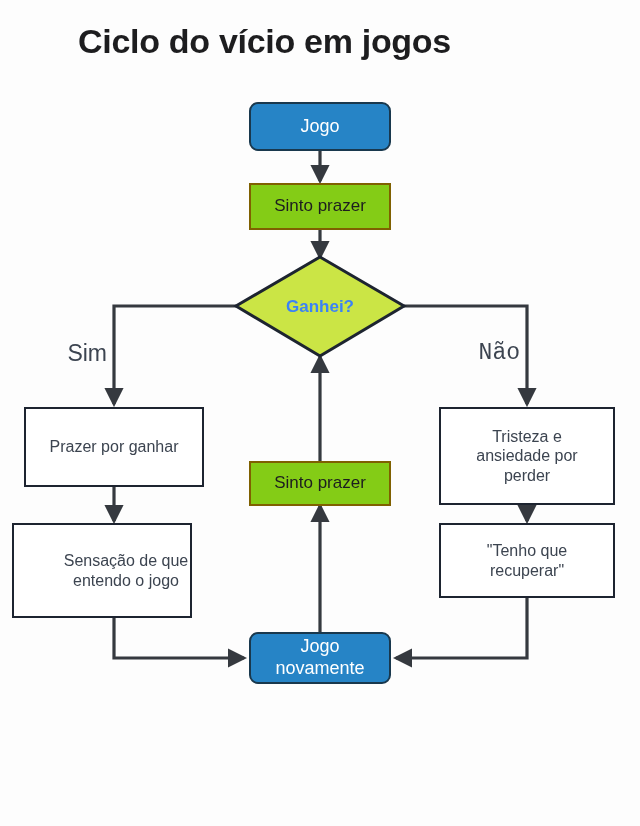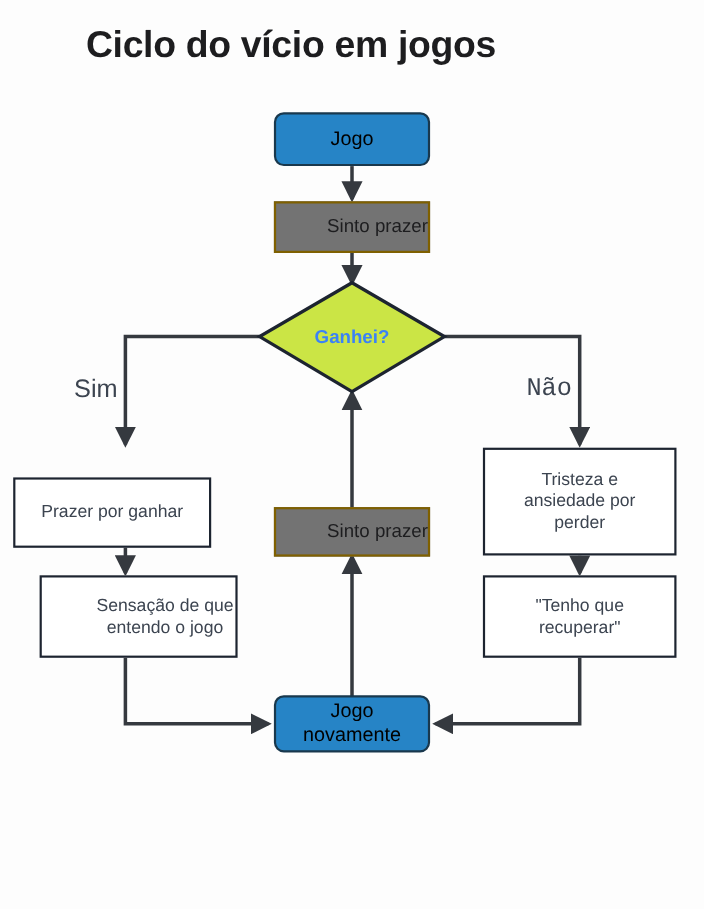--- a/index.html
+++ b/index.html
@@ -43,29 +43,28 @@
     display: flex;
     align-items: center;
     justify-content: center;
     text-align: center;
     line-height: 1.22;
   }
   .node-blue {
     background: #2684c6;
     border: 2px solid #19384d;
     border-radius: 9px;
-    color: #000000;
+    color: #ffffff;
     font-size: 18px;
   }
   .node-amber {
-    background: #737373;
+    background: #84cc16;
     border: 2px solid #7f6000;
     color: #1d1d1f;
     font-size: 17px;
-    text-align: right;
   }
   .node-white {
     background: #ffffff;
     border: 2px solid #1d2430;
     color: #3c4450;
     font-size: 16px;
   }
   .node-diamond-label {
     position: absolute;
     font-size: 17px;
@@ -128,25 +127,25 @@
 
   <div class="node node-amber" style="left:249px; top:183px; width:142px; height:47px;">
     <span class="node-inner">Sinto prazer</span>
   </div>
 
   <div class="node-diamond-label" style="left:235px; top:297px;">Ganhei?</div>
 
   <div class="branch-label" style="left:90px; top:340px; transform:translateX(-100%);">Sim</div>
   <div class="branch-label" style="left:503px; top:340px; transform:translateX(-100%);font-family:Liberation Mono, monospace;">Não</div>
 
-  <div class="node node-white" style="left:12px; top:407px; width:180px; height:64px;margin-top:27px;">
+  <div class="node node-white" style="left:24px; top:407px; width:180px; height:80px;">
     <span class="node-inner">Prazer por ganhar</span>
   </div>
 
-  <div class="node node-white" style="left:36px; top:523px; width:180px; height:75px;padding-left:48px;">
+  <div class="node node-white" style="left:12px; top:523px; width:180px; height:95px;padding-left:48px;">
     <span class="node-inner">Sensação de que
 entendo o jogo</span>
   </div>
 
   <div class="node node-white" style="left:439px; top:407px; width:176px; height:98px;">
     <span class="node-inner">Tristeza e
 ansiedade por
 perder</span>
   </div>
 

